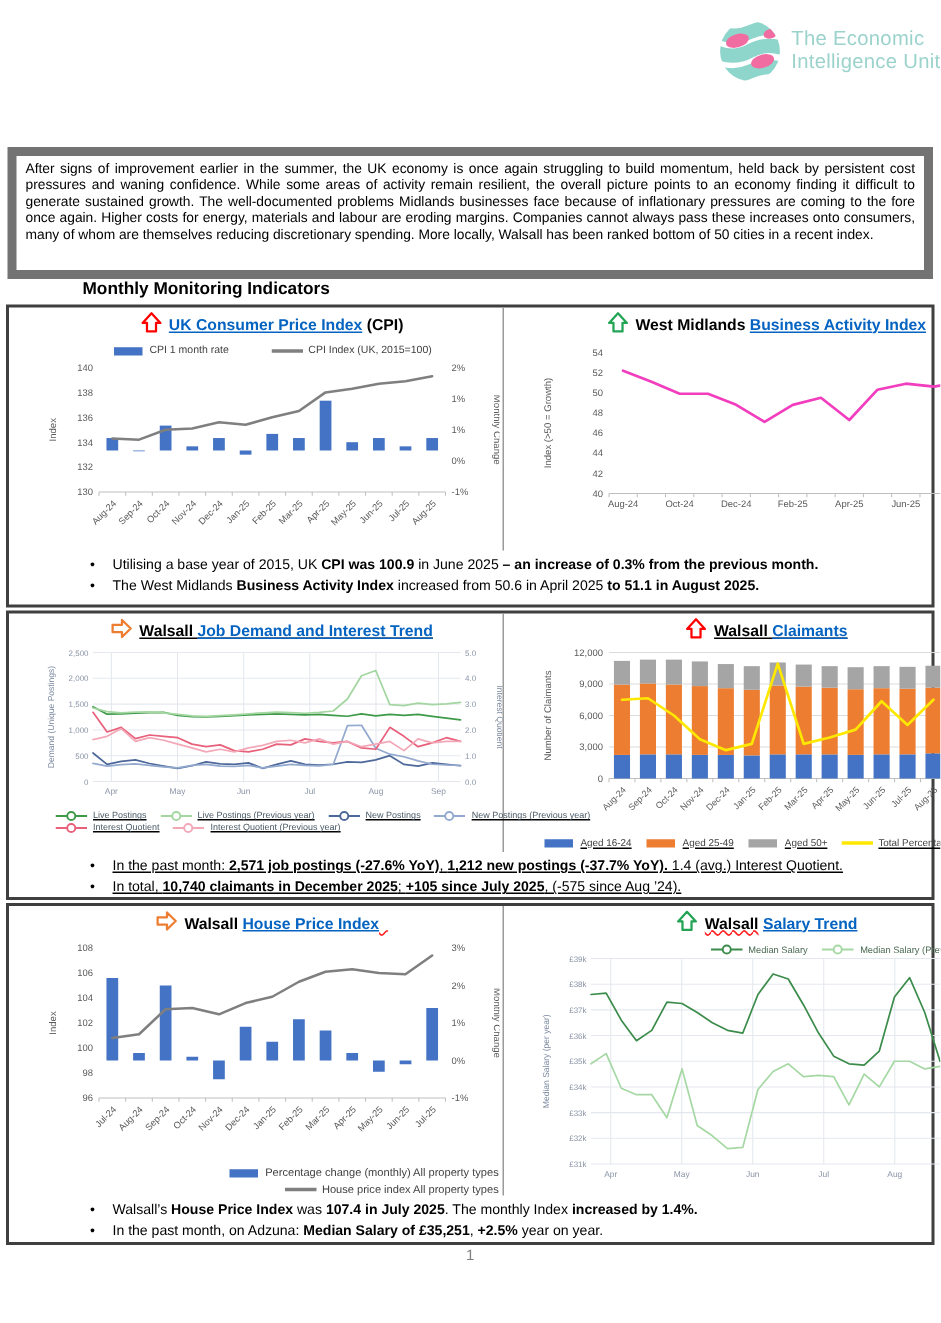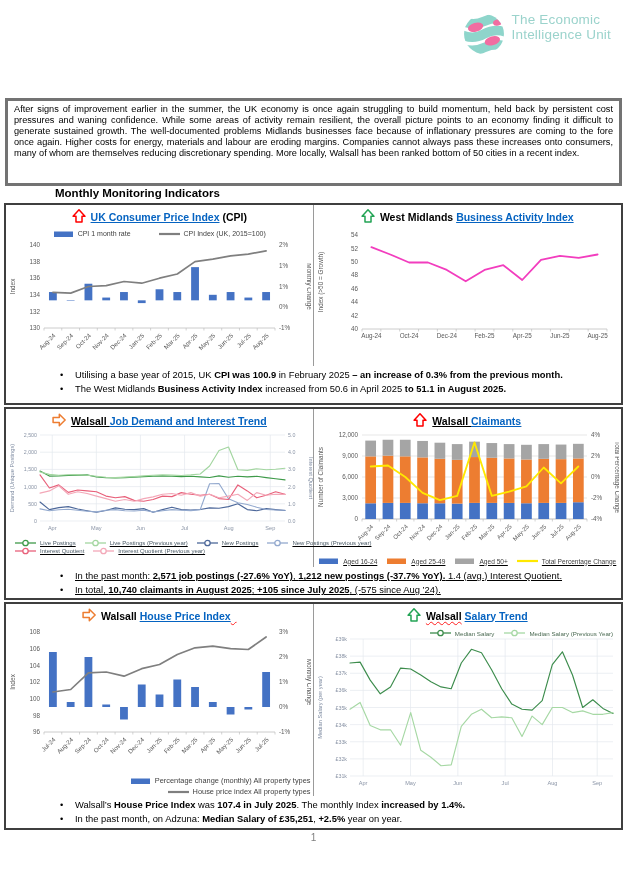--- a/index.html
+++ b/index.html
@@ -1,40 +1,40 @@
 <!DOCTYPE html>
 <html><head>
 <meta charset="utf-8">
 <style>
   * { margin:0; padding:0; box-sizing:border-box; }
   html,body { background:#ffffff; }
   .page { position:relative; width:627px; height:882px; background:#fff;
           font-family:"Liberation Sans", sans-serif; color:#000; overflow:hidden; }
 
   
-  .logo { position:absolute; top:13px; right:16px; display:flex; align-items:flex-start; gap:7px; }
+  .logo { position:absolute; top:13px; right:0; display:flex; align-items:center; gap:7px; }
   .logo-text { font-size:13.5px; line-height:1.08; color:#9bd3cc; letter-spacing:.2px; } .lg-pink { fill:#f16da1; } .lg-stroke-teal { stroke:#8ed5cb; }
 
   .main-title { position:absolute; top:76px; left:0; width:100%; text-align:center;
                 font-size:14px; font-weight:bold; }
 
   .intro-box { position:absolute; top:98px; left:5px; width:617px; height:88px;
-               border:3px solid #737373; padding:3px 6px; font-size:9.2px; line-height:1.2;
+               border:6px solid #737373; padding:3px 6px; font-size:9.2px; line-height:1.2;
                text-align:justify; overflow:hidden; }
 
   .section-heading { position:absolute; top:187px; left:55px; font-size:11.5px; font-weight:bold; }
 
   
   .panel { position:absolute; left:4px; width:619px; border:2px solid #3f3f3f; background:#fff; }
   .p1 { top:203px; height:202px; }
   .p2 { top:407px; height:193px;text-decoration:underline; }
   .p3 { top:602px; height:228px; }
 
   .charts-row { display:flex; }
-  .chart-half { width:50%; padding:1px 2px 0; }
+  .chart-half { width:50%; padding:1px 2px 0;margin-left:22px; }
   .divider { border-right:1px solid #9a9a9a; }
 
   .chart-title { height:21px; display:flex; align-items:center; justify-content:center;
                  gap:5px; font-size:10.5px; font-weight:bold; white-space:nowrap; }
   .lnk { color:#0563C1; text-decoration:underline; font-weight:bold; cursor:pointer; }
   .sq  { text-decoration-line:underline; text-decoration-style:wavy; text-decoration-color:#ff1f1f; text-decoration-thickness:1px; }
 
   .chart-canvas { text-align:center; }
   .canvas-wrap { position:relative; }
 
@@ -205,21 +205,21 @@
               <text x="130.80769230769232" y="111" font-size="6.3" fill="#595959" text-anchor="middle" font-family="&quot;Liberation Sans&quot;, sans-serif">Dec-24</text>
               <text x="168.5" y="111" font-size="6.3" fill="#595959" text-anchor="middle" font-family="&quot;Liberation Sans&quot;, sans-serif">Feb-25</text>
               <text x="206.1923076923077" y="111" font-size="6.3" fill="#595959" text-anchor="middle" font-family="&quot;Liberation Sans&quot;, sans-serif">Apr-25</text>
               <text x="243.8846153846154" y="111" font-size="6.3" fill="#595959" text-anchor="middle" font-family="&quot;Liberation Sans&quot;, sans-serif">Jun-25</text>
               <text x="281.5769230769231" y="111" font-size="6.3" fill="#595959" text-anchor="middle" font-family="&quot;Liberation Sans&quot;, sans-serif">Aug-25</text>
               <text x="7" y="55" font-size="6.4" fill="#595959" text-anchor="middle" font-family="&quot;Liberation Sans&quot;, sans-serif" transform="rotate(-90 7 55)">Index (&gt;50 = Growth)</text>
             </svg></div>
       </div>
     </div>
     <ul class="bullets">
-      <li><span>Utilising a base year of 2015, UK </span><span style="font-weight: bold;">CPI was 100.9</span><span> in February 2025 </span><span style="font-weight: bold;">– an increase of 0.3% from the previous month.</span></li>
+      <li><span>Utilising a base year of 2015, UK </span><span style="font-weight: bold;">CPI was 100.9</span><span> in June 2025 </span><span style="font-weight: bold;">– an increase of 0.3% from the previous month.</span></li>
       <li><span>The West Midlands </span><span style="font-weight: bold;">Business Activity Index</span><span> increased from 50.6 in April 2025 </span><span style="font-weight: bold;">to 51.1 in August 2025.</span></li>
     </ul>
   </div>
 
   <div class="panel p2">
     <div class="charts-row">
       <div class="chart-half divider">
         <div class="chart-title">
           <span><svg width="14" height="14" viewBox="0 0 13 13">
                 <polygon points="1,4.2 6.8,4.2 6.8,1.2 12.2,6.5 6.8,11.8 6.8,8.8 1,8.8" fill="#fff" stroke="#ED7D31" stroke-width="1.4" stroke-linejoin="round"></polygon>
@@ -432,21 +432,21 @@
               <svg width="22" height="8">
                 <line x1="0" y1="4" x2="21" y2="4" stroke="#FFE800" stroke-width="2.2"></line>
               </svg>
               <span>Total Percentage Change</span>
             </span>
           </div>
       </div>
     </div>
     <ul class="bullets">
       <li><span>In the past month: </span><span style="font-weight: bold;">2,571 job postings (-27.6% YoY)</span><span>, </span><span style="font-weight: bold;">1,212 new postings (-37.7% YoY).</span><span> 1.4 (avg.) Interest Quotient.</span></li>
-      <li><span>In total, </span><span style="font-weight: bold;">10,740 claimants in August 2025</span><span>; </span><span style="font-weight: bold; margin-top: 21px;">+105 since July 2025</span><span>, (-575 since Aug ’24).</span></li>
+      <li><span>In total, </span><span style="font-weight: bold;">10,740 claimants in December 2025</span><span>; </span><span style="font-weight: bold; margin-top: 21px;">+105 since July 2025</span><span>, (-575 since Aug ’24).</span></li>
     </ul>
   </div>
 
   <div class="panel p3">
     <div class="charts-row">
       <div class="chart-half divider">
         <div class="chart-title">
           <span><svg width="14" height="14" viewBox="0 0 13 13">
                 <polygon points="1,4.2 6.8,4.2 6.8,1.2 12.2,6.5 6.8,11.8 6.8,8.8 1,8.8" fill="#fff" stroke="#ED7D31" stroke-width="1.4" stroke-linejoin="round"></polygon>
               </svg></span>

